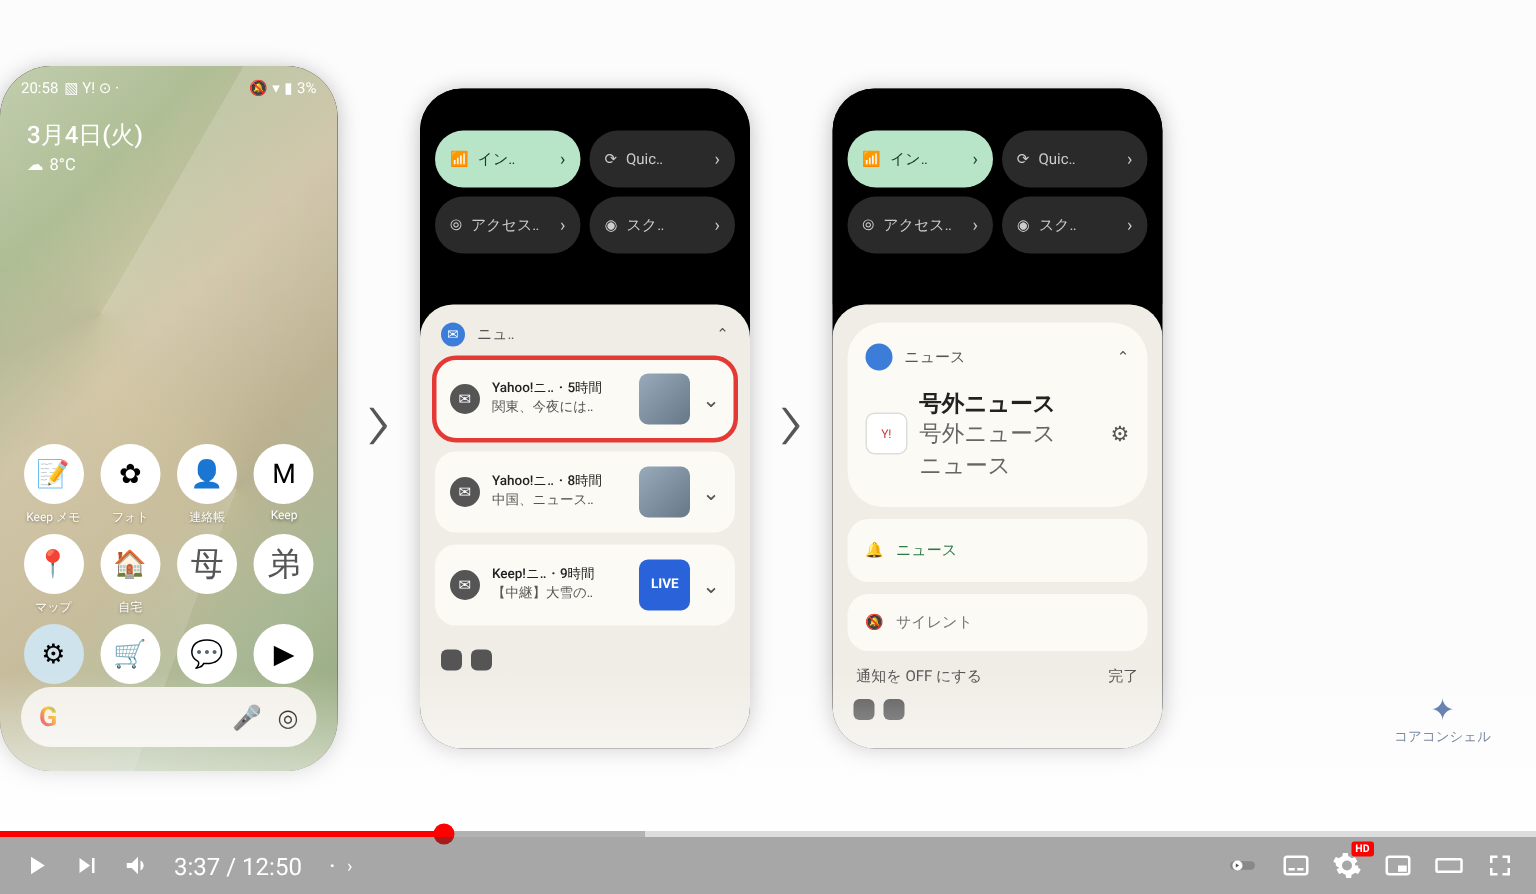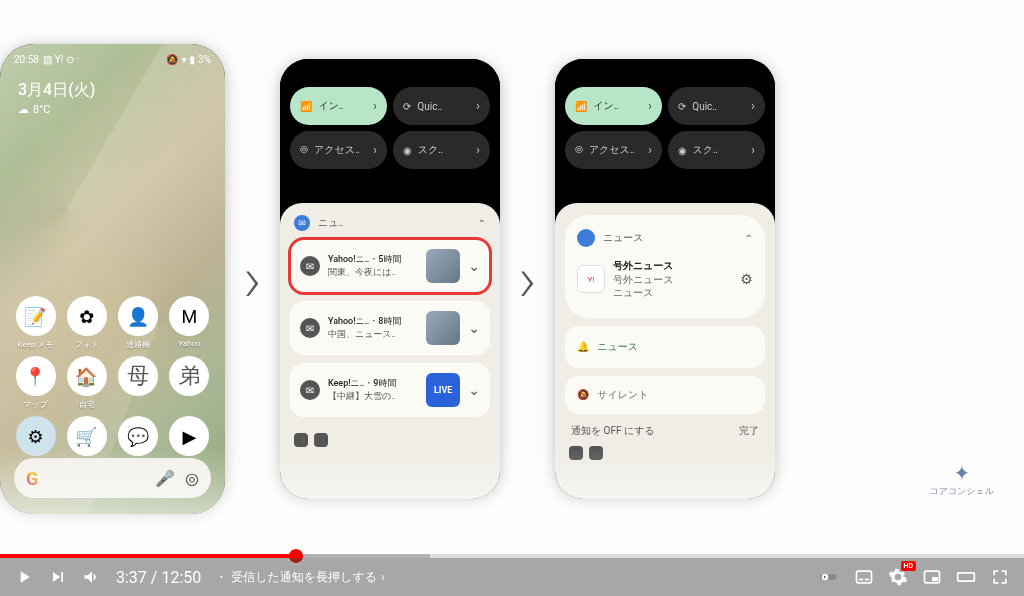--- a/index.html
+++ b/index.html
@@ -65,21 +65,21 @@
   .callout::before { content:''; position:absolute; bottom:-16px; left:50%; transform:translateX(-50%); border:10px solid transparent; border-top-color:#000; }
   .notif-wrap { position:relative; }
 
   
   .expanded { background:#fcfaf4; border-radius:24px; padding:10px; }
   .exp-head { display:flex; align-items:center; gap:8px; padding:4px 2px; font-size:10px; color:#555; }
   .exp-head .eic { width:18px; height:18px; border-radius:50%; background:#3b7dd8; }
   .exp-head .echev { margin-left:auto; }
   .exp-body { display:flex; align-items:center; gap:8px; padding:8px 2px; }
   .exp-appic { width:28px; height:28px; background:#fff; border:1px solid #ddd; border-radius:6px; display:flex; align-items:center; justify-content:center; font-size:8px; color:#c33; }
-  .exp-txt { flex:1; font-size:10px; line-height:1.35; }
+  .exp-txt { flex:1; font-size:15px; line-height:1.35; }
   .exp-txt .e1 { font-weight:600; color:#222; }
   .exp-txt .e2 { color:#666; }
   .exp-gear { font-size:14px; color:#555; }
   .opt-card { background:#fcfaf4; border-radius:14px; padding:10px; margin-top:8px; }
   .opt-row { display:flex; align-items:center; gap:8px; font-size:10px; color:#2a7a4a; padding:4px 2px; }
   .opt-row.muted { color:#777; }
   .opt-desc { font-size:8px; color:#666; line-height:1.4; padding:2px 2px 0 24px; }
   .footer-row { display:flex; justify-content:space-between; padding:10px 6px 0; font-size:10px; color:#555; }
   .social-row { display:flex; gap:6px; padding:8px 4px 0; }
   .social-row span { width:14px; height:14px; border-radius:4px; background:#555; }
@@ -134,21 +134,21 @@
         <div class="app">
           <div class="app-ic" style="background: rgb(255, 255, 255);">✿</div>
           <div class="app-lb">フォト</div>
         </div>
         <div class="app">
           <div class="app-ic" style="background: rgb(255, 255, 255);">👤</div>
           <div class="app-lb">連絡帳</div>
         </div>
         <div class="app">
           <div class="app-ic" style="background: rgb(255, 255, 255);">M</div>
-          <div class="app-lb">Yahoo</div>
+          <div class="app-lb">Keep</div>
         </div>
         <div class="app">
           <div class="app-ic" style="background: rgb(255, 255, 255);">📍</div>
           <div class="app-lb">マップ</div>
         </div>
         <div class="app">
           <div class="app-ic" style="background: rgb(255, 255, 255);">🏠</div>
           <div class="app-lb">自宅</div>
         </div>
         <div class="app">
@@ -373,21 +373,20 @@
   <span class="cbtn">
       <svg viewBox="0 0 24 24">
         <path d="M3 10v4h4l5 5V5L7 10H3zm13.5 2c0-1.77-1.02-3.29-2.5-4.03v8.05c1.48-.73 2.5-2.25 2.5-4.02z"></path>
       </svg>
     </span>
   <span class="time">
     <span>3:37</span> / <span>12:50</span>
   </span>
   <span class="chapter">
     <span>・</span>
-      <span>受信した通知を長押しする</span>
     <span>›</span>
   </span>
   <span class="spacer"></span>
   <span class="cbtn">
       <svg viewBox="0 0 36 16">
         <rect x="0" y="3" width="30" height="10" rx="5" fill="#888"></rect>
         <circle cx="9" cy="8" r="6" fill="#fff"></circle>
         <path d="M7 5.5v5l4-2.5z" fill="#555"></path>
       </svg>
     </span>

